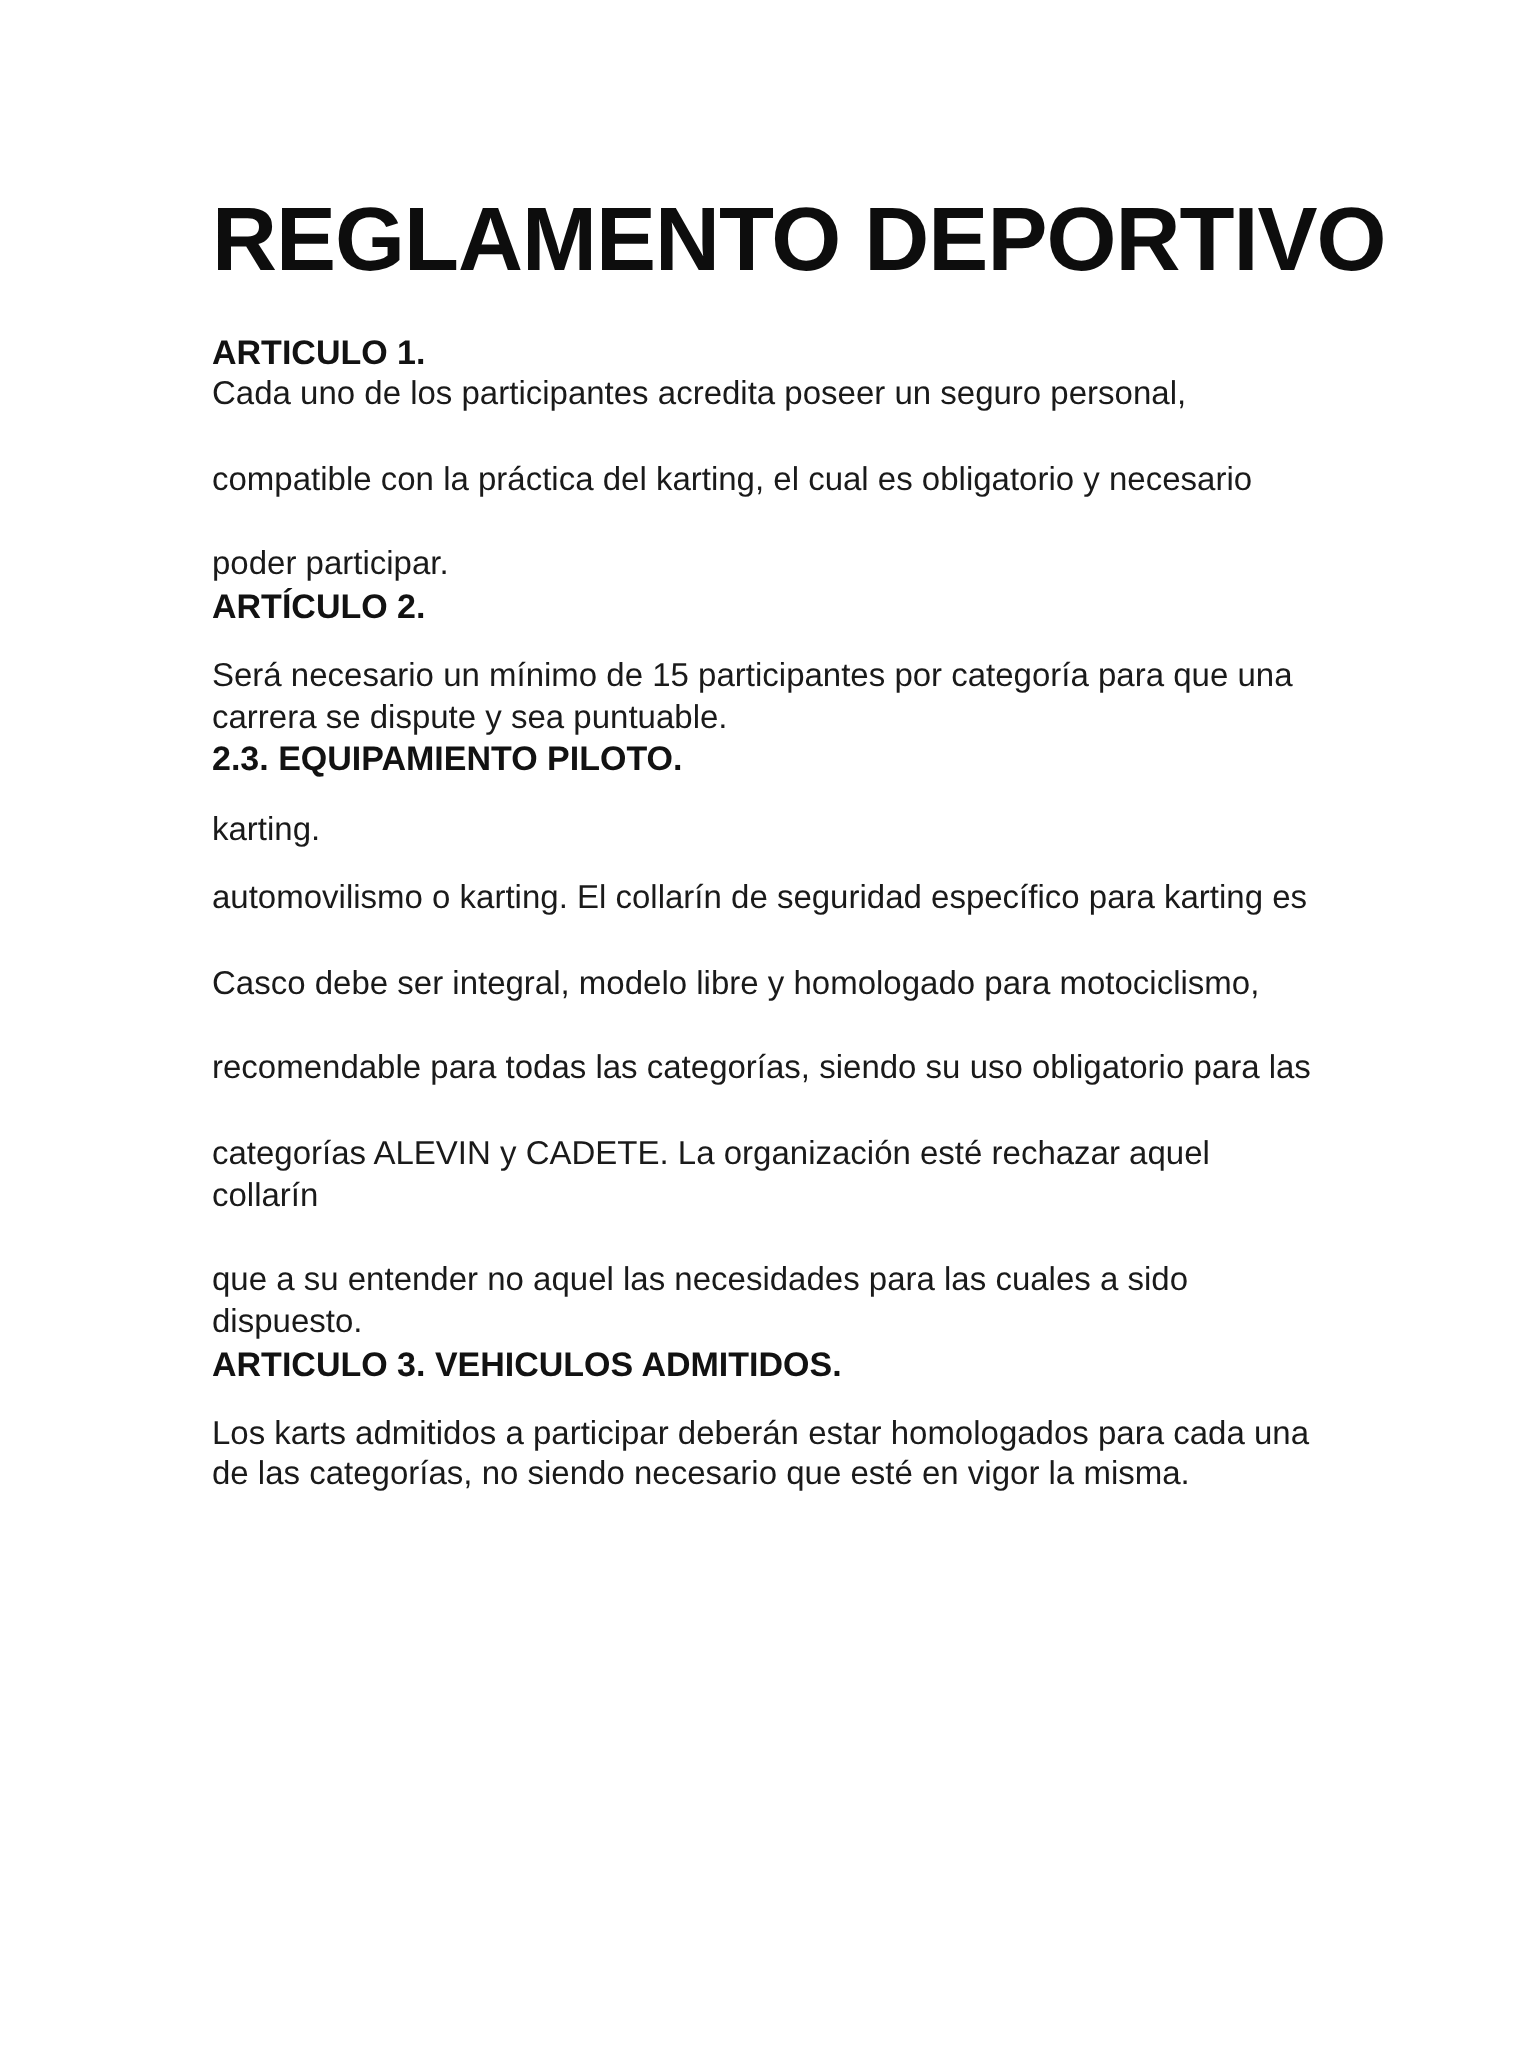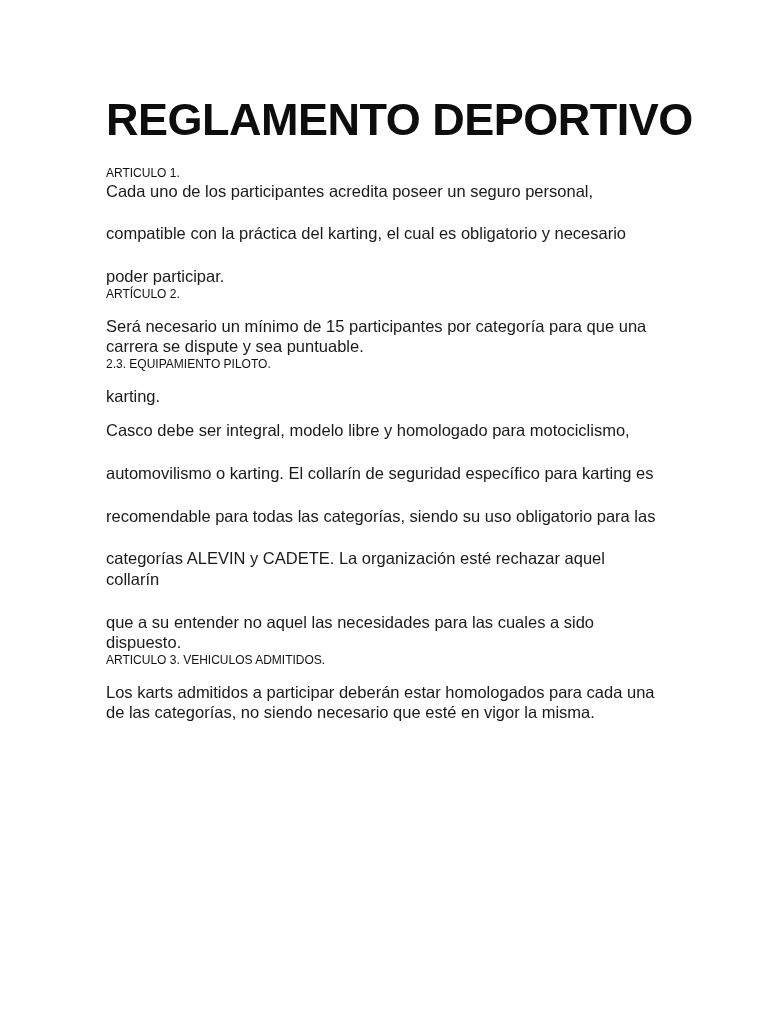--- a/index.html
+++ b/index.html
@@ -30,22 +30,22 @@
     font-size: 45px;
     font-weight: bold;
     line-height: 1.06;
     letter-spacing: -0.5px;
     color: #0d0d0d;
     margin: 0 0 22px 0;
     white-space: nowrap;
   }
 
   .heading {
-    font-size: 12px;
-    font-weight: normal;
+    font-size: 17px;
+    font-weight: bold;
     line-height: 1.25;
     color: #121212;
     margin: 0;
   }
 
   .para {
     font-size: 16.5px;
     font-weight: normal;
     line-height: 1.25;
     color: #1a1a1a;
@@ -93,22 +93,22 @@
       <p class="para line">Será necesario un mínimo de 15 participantes por categoría para que una</p>
       <p class="para line">carrera se dispute y sea puntuable.</p>
     </div>
 
     <p class="heading gap-heading">2.3. EQUIPAMIENTO PILOTO.</p>
 
     <div class="gap-para">
       <p class="para">karting.</p>
 
       <div class="block-loose gap-para">
+        <p class="para line">automovilismo o karting. El collarín de seguridad específico para karting es</p>
         <p class="para line">Casco debe ser integral, modelo libre y homologado para motociclismo,</p>
-        <p class="para line">automovilismo o karting. El collarín de seguridad específico para karting es</p>
         <p class="para line">recomendable para todas las categorías, siendo su uso obligatorio para las</p>
         <p class="para line">categorías ALEVIN y CADETE.  La organización esté rechazar aquel collarín</p>
         <p class="para line">que a su entender no aquel las necesidades para las cuales a sido</p>
         <p class="para line tight">dispuesto.</p>
       </div>
     </div>
 
     <p class="heading gap-heading">ARTICULO 3. VEHICULOS ADMITIDOS.</p>
 
     <div class="block-tight gap-para">

